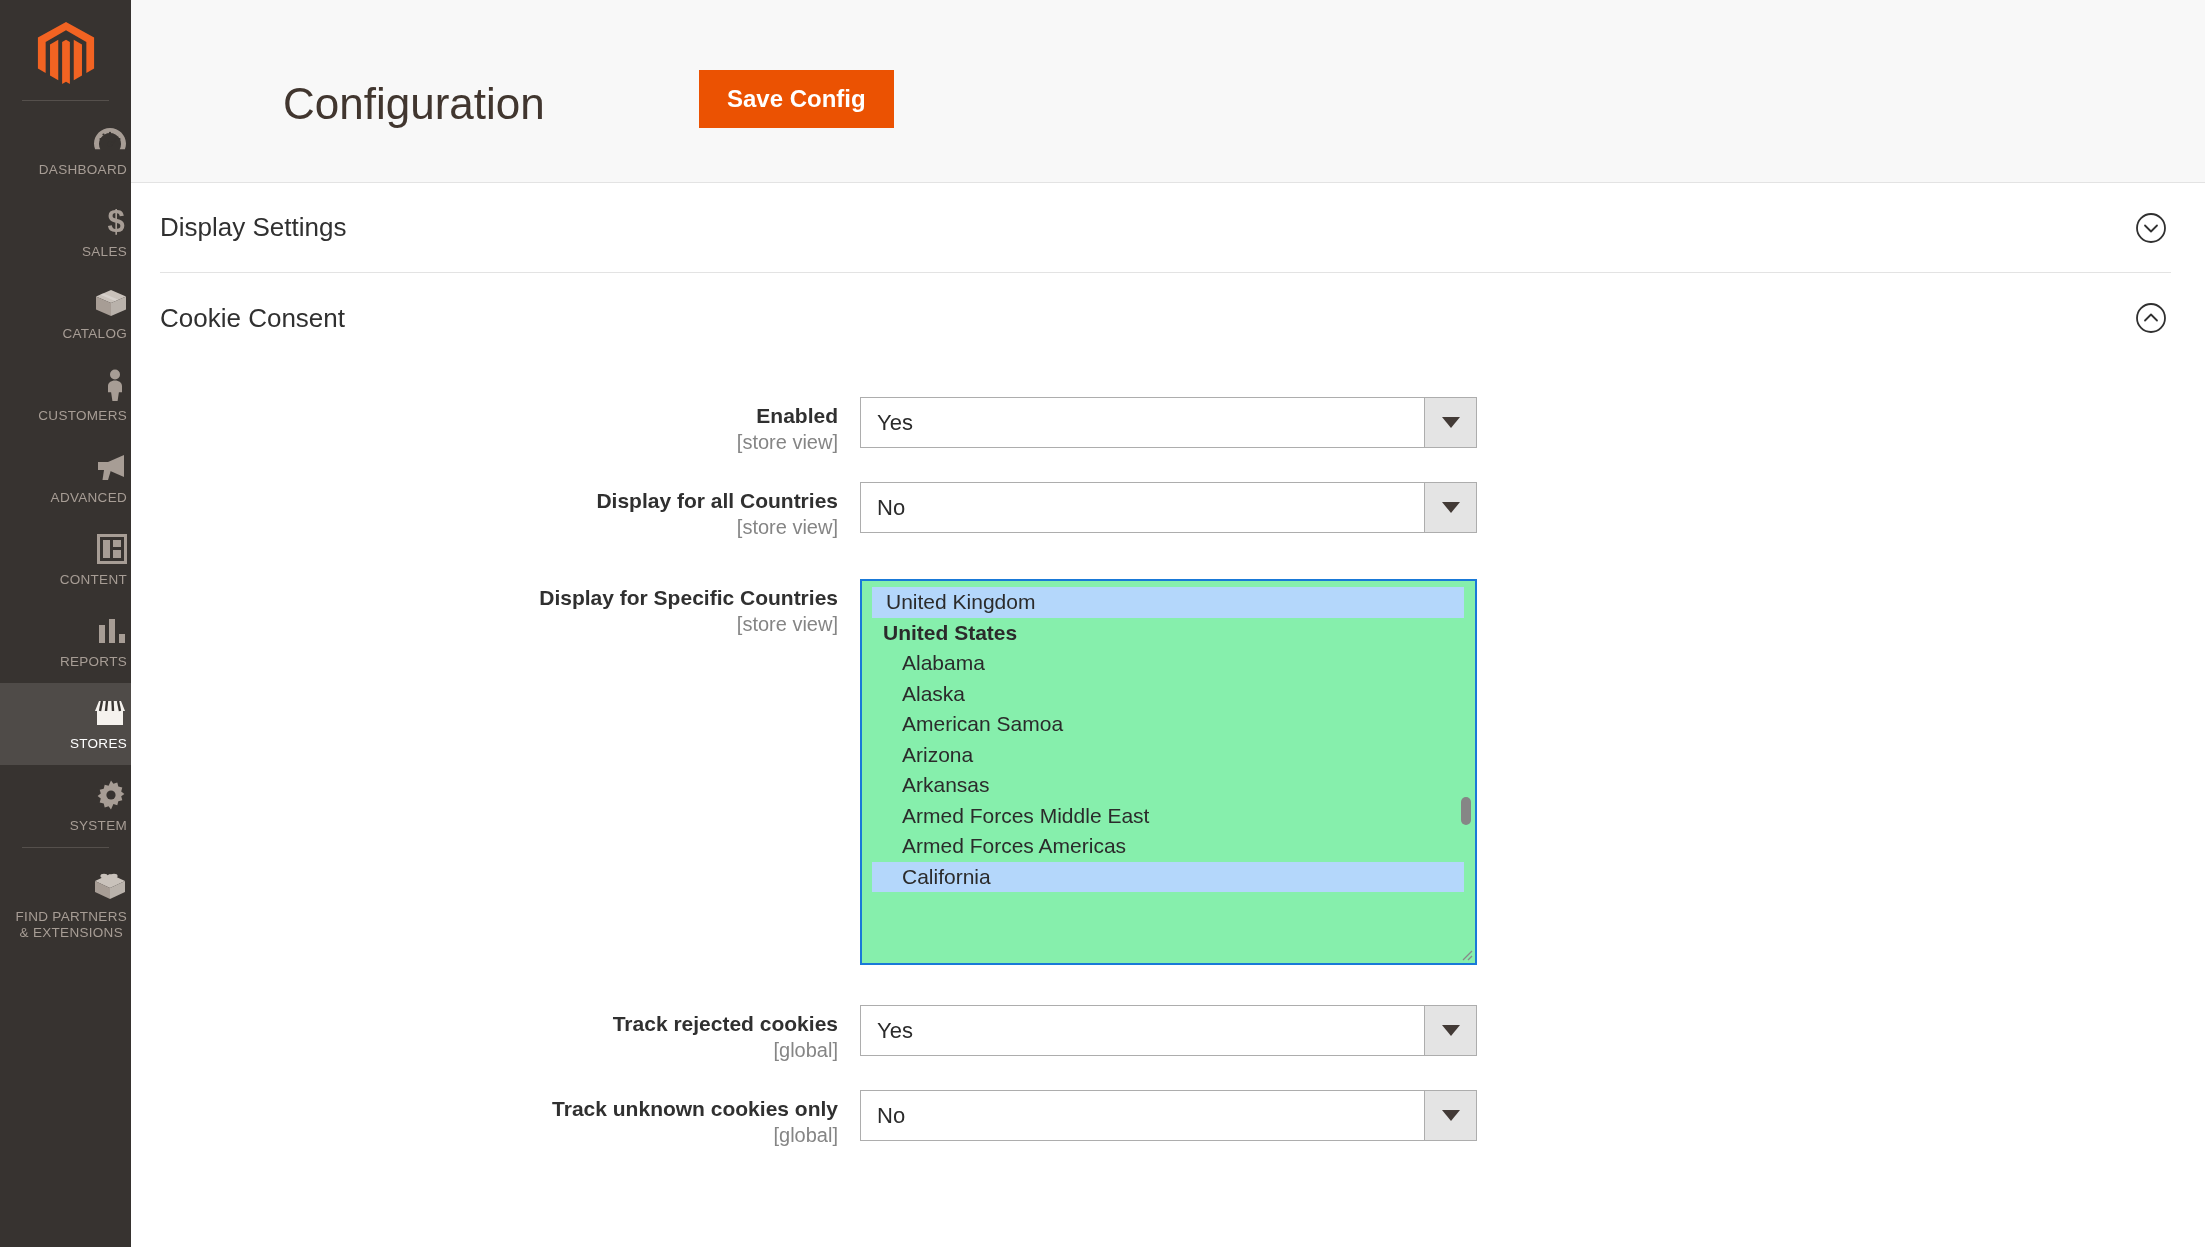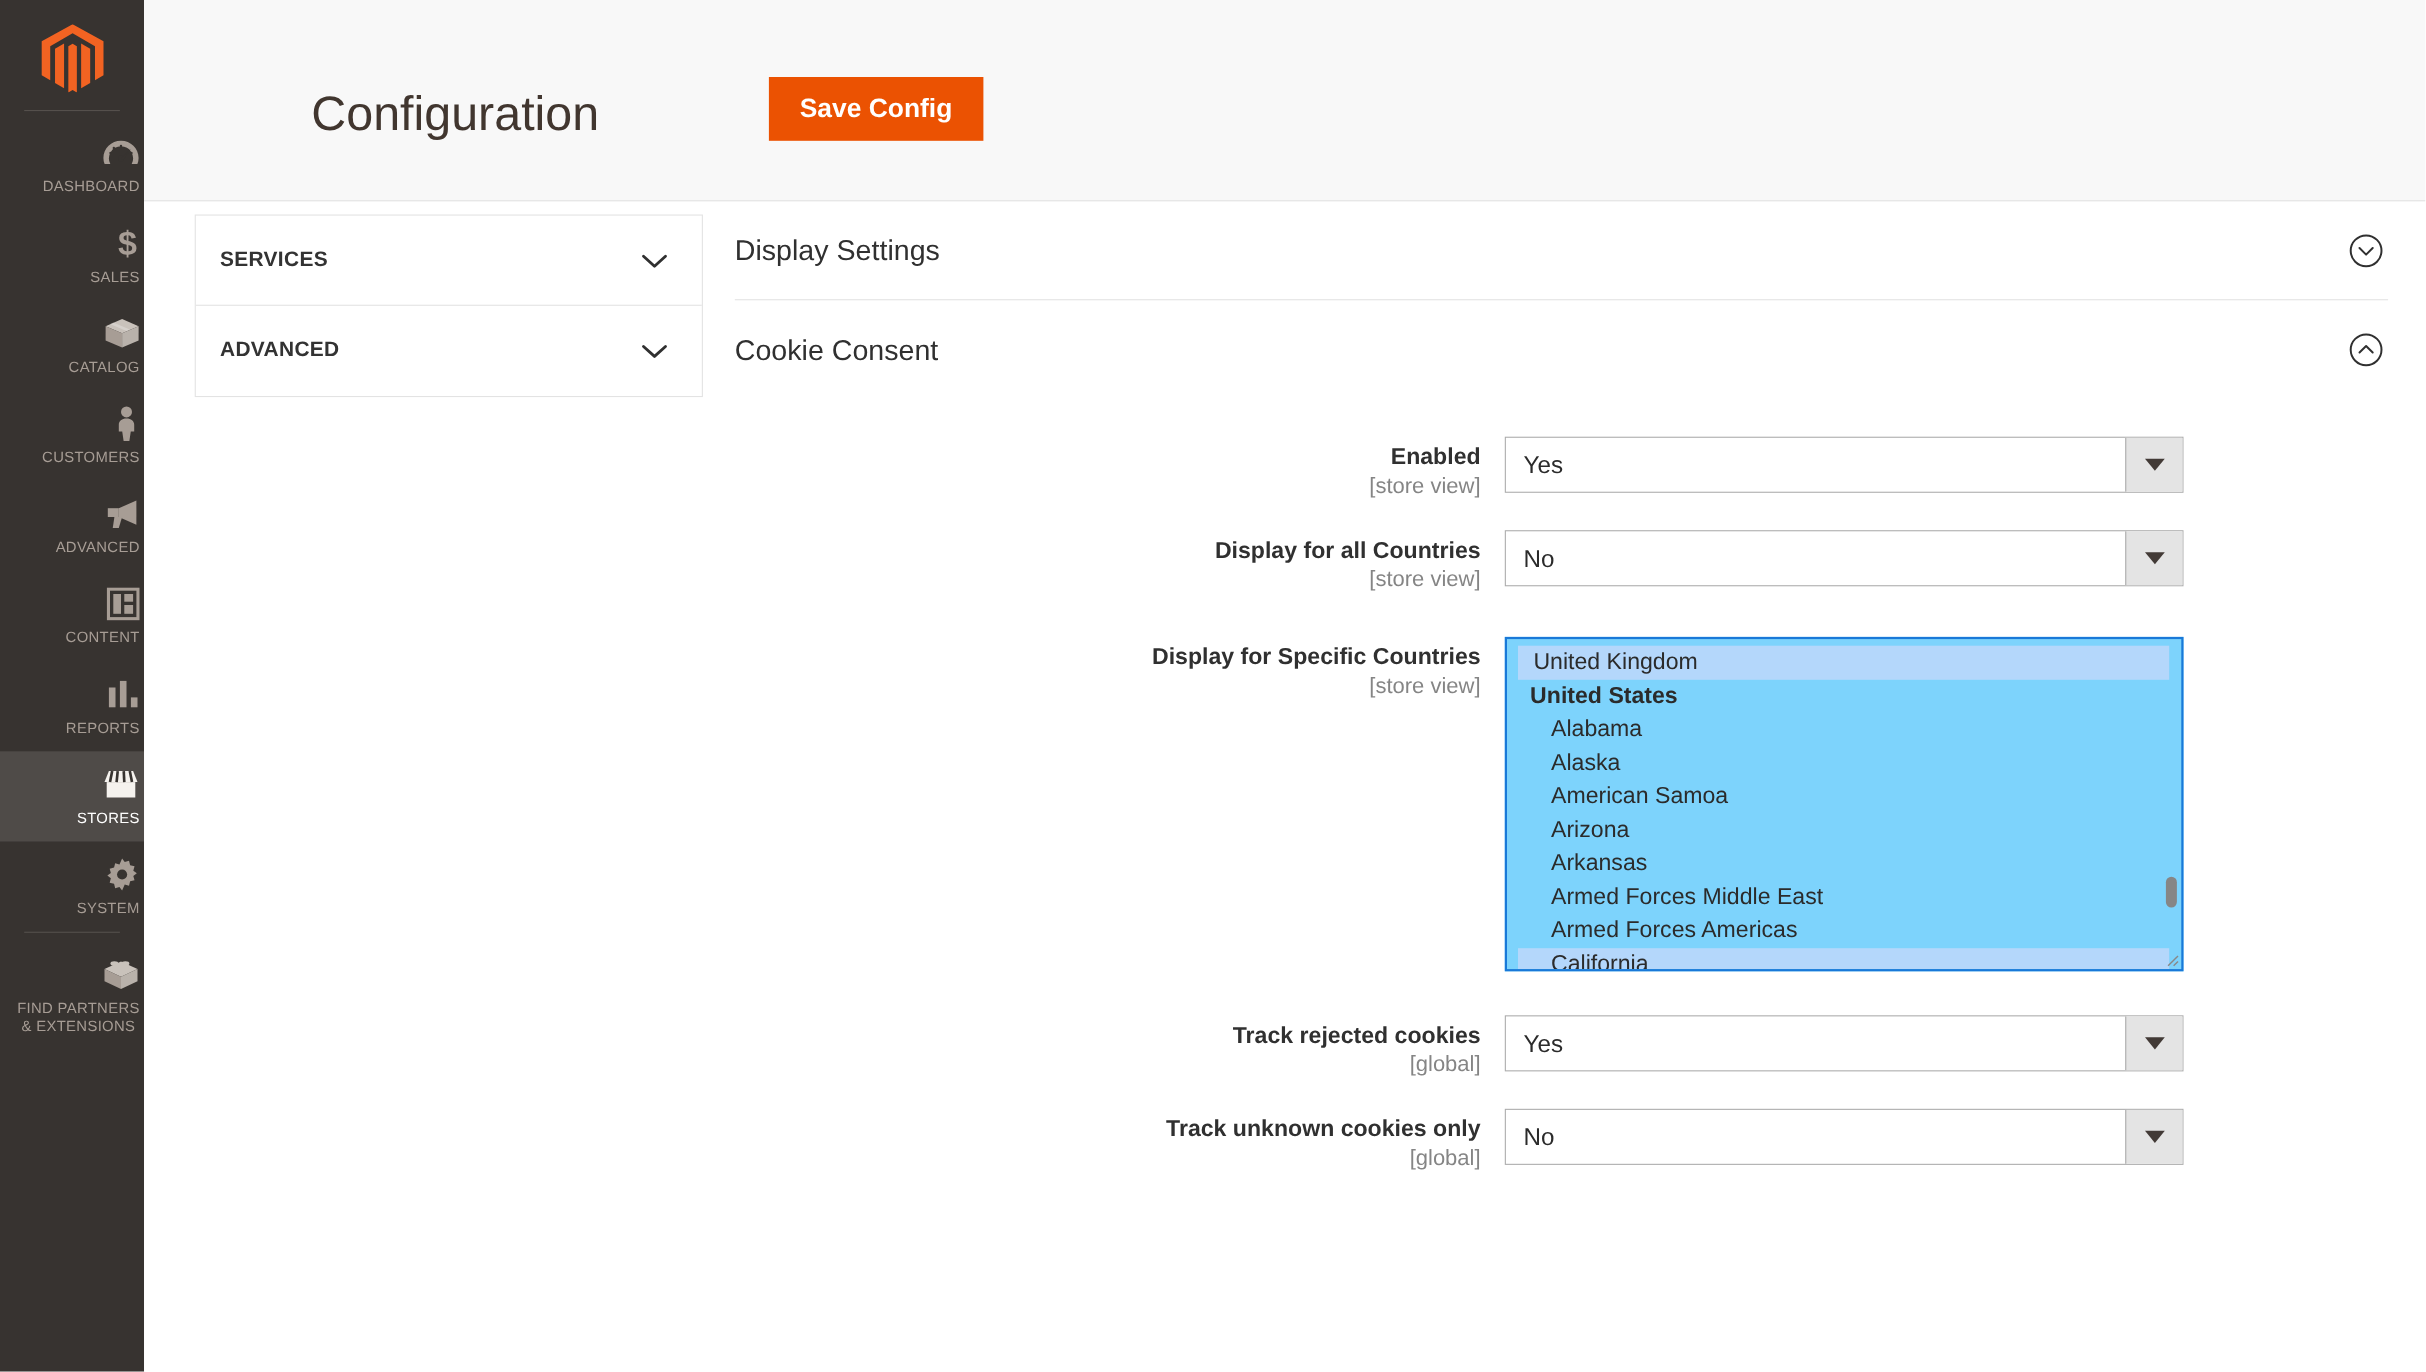--- a/index.html
+++ b/index.html
@@ -142,23 +142,23 @@
   }
   .sel-arrow i {
     display: block; width: 0; height: 0;
     border-left: 9px solid transparent;
     border-right: 9px solid transparent;
     border-top: 11px solid #423a36;
   }
 
   
   .multiselect {
-    width: 617px; height: 304px;
+    width: 617px; height: 386px;
     border: 2px solid #1979d8;
-    background: #7dd3fc;
+    background: #86efac;
     position: relative;
     overflow: hidden;
     cursor: pointer;
   }
   .ms-list { padding: 6px 0 0 0; position: relative; }
   .ms-opt {
     height: 30.5px; line-height: 30.5px;
     font-size: 21px; color: #2b2b2b;
     padding-left: 30px;
     margin: 0 11px 0 10px;
@@ -325,38 +325,20 @@
 
   <div class="main">
 
     <header class="page-header">
       <h1 class="page-title">Configuration</h1>
       <button class="save-config-btn">Save Config</button>
     </header>
 
     <div class="page-body">
 
-      <aside class="config-nav">
-        <div class="config-nav-item">
-          <span class="config-nav-label">SERVICES</span>
-          <span class="chev">
-            <svg width="26" height="16" viewBox="0 0 26 16">
-              <polyline points="3,4 13,13 23,4" fill="none" stroke="#303030" stroke-width="2.6" stroke-linecap="round" stroke-linejoin="round"></polyline>
-            </svg>
-          </span>
-        </div>
-        <div class="config-nav-item">
-          <span class="config-nav-label">ADVANCED</span>
-          <span class="chev">
-            <svg width="26" height="16" viewBox="0 0 26 16">
-              <polyline points="3,4 13,13 23,4" fill="none" stroke="#303030" stroke-width="2.6" stroke-linecap="round" stroke-linejoin="round"></polyline>
-            </svg>
-          </span>
-        </div>
-      </aside>
 
       <section class="config-content">
 
         <div class="section-head">
           <span class="section-title">Display Settings</span>
           <span class="circle-chev">
             <svg width="32" height="32" viewBox="0 0 32 32">
               <circle cx="16" cy="16" r="14" fill="none" stroke="#303030" stroke-width="1.8"></circle>
               <polyline points="10,13.5 16,19.5 22,13.5" fill="none" stroke="#303030" stroke-width="1.8" stroke-linecap="round" stroke-linejoin="round"></polyline>
             </svg>

